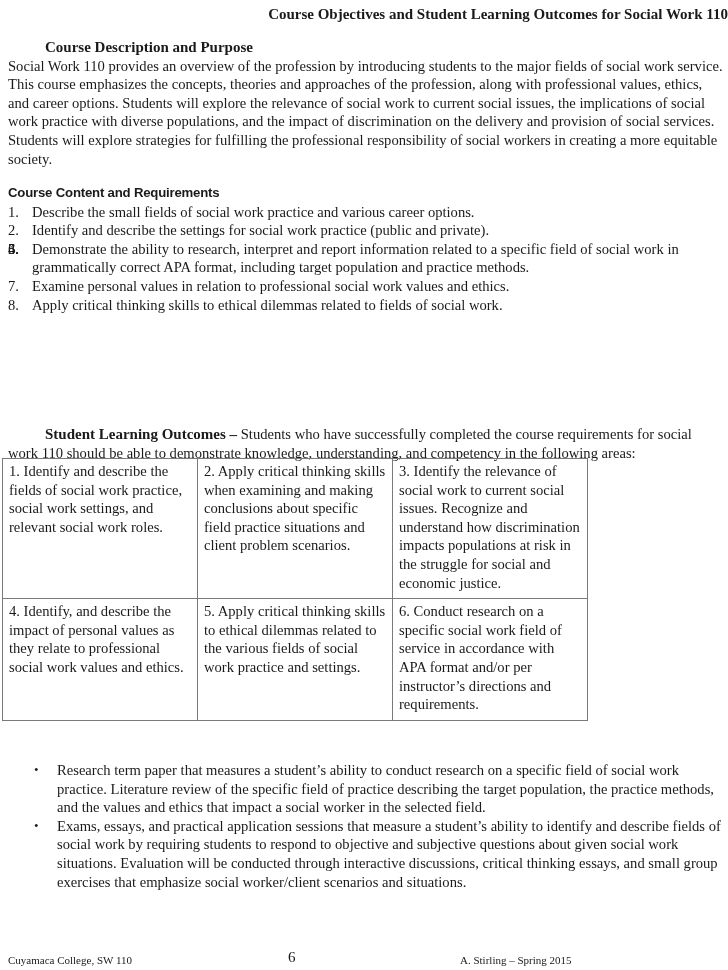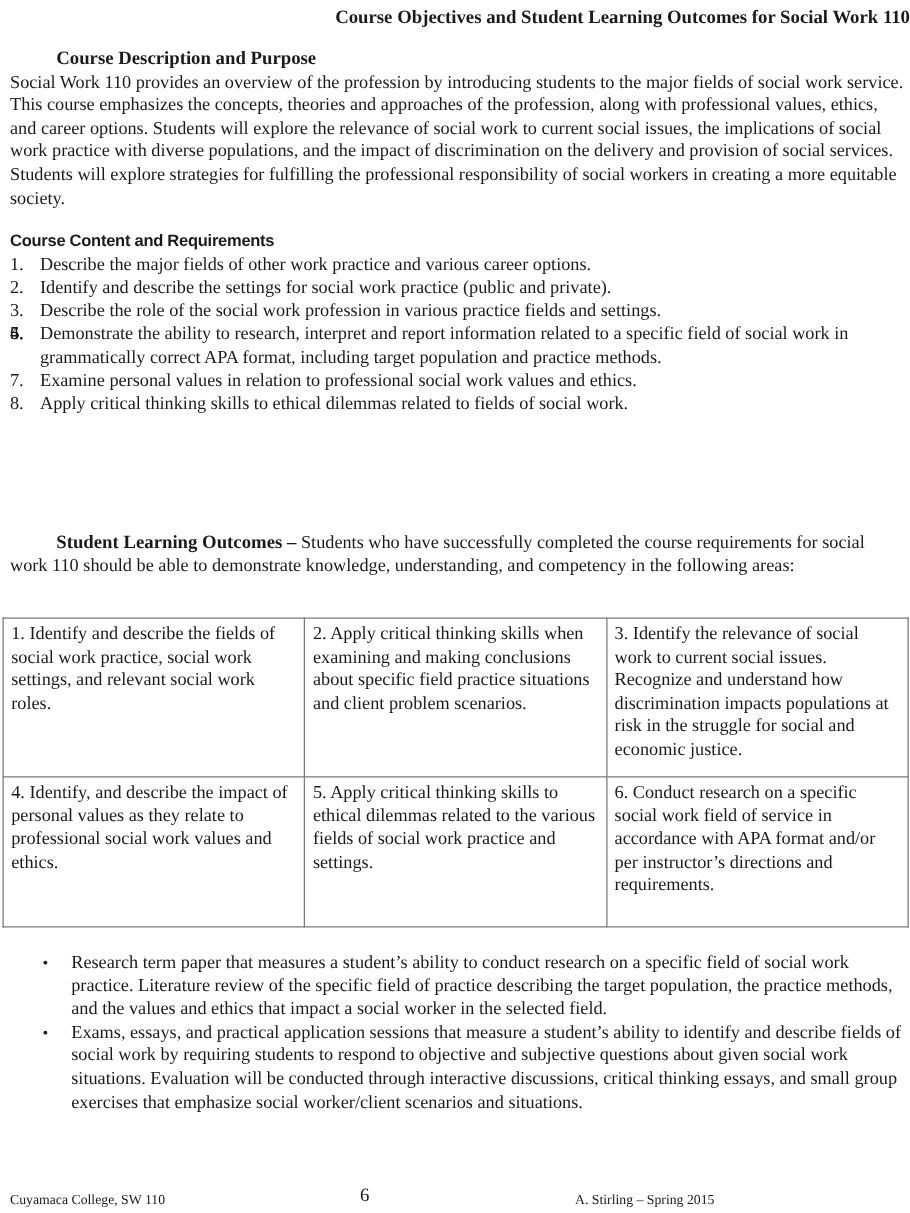--- a/index.html
+++ b/index.html
@@ -18,21 +18,21 @@
   .h-bold { font-weight: bold; font-size: 15px; margin-left: 37px; }
   .h-sans {
     font-family: "Liberation Sans", "DejaVu Sans", sans-serif;
     font-weight: bold; font-size: 13.2px; letter-spacing: -0.2px;
   }
   p { margin: 0; }
   ol.reqs { margin: 0; padding: 0; list-style: none; }
   ol.reqs li { position: relative; padding-left: 24px; }
   ol.reqs li .num { position: absolute; left: 0; top: 0; }
   table.slo {
-    position: absolute; top: 494px; left: 2px; width: 725px;
+    position: absolute; top: 458px; left: 2px; width: 586px;
     border-collapse: collapse; table-layout: fixed;
   }
   table.slo td {
     border: 1.5px solid #7a7a7a; vertical-align: top;
     padding: 3px 6px 6px 6px; font-size: 14.6px; line-height: 18.6px;
   }
   table.slo tr.r1 td { height: 117px; }
   table.slo tr.r2 td { height: 110px; }
   ul.bullets { margin: 0; padding: 0; list-style: none; }
   ul.bullets li { position: relative; padding-left: 49px; }
@@ -50,23 +50,23 @@
 <div class="page-title">Course Objectives and Student Learning Outcomes for Social Work 110</div>
 
 <div class="section" style="top:38px;">
   <div class="h-bold">Course Description and Purpose</div>
   <p>Social Work 110 provides an overview of the profession by introducing students to the major fields of social work service.  This course emphasizes the concepts, theories and approaches of the profession, along with professional values, ethics, and career options.  Students will explore the relevance of social work to current social issues, the implications of social work practice with diverse populations, and the impact of discrimination on the delivery and provision of social services.  Students will explore strategies for fulfilling the professional responsibility of social workers in creating a more equitable society.</p>
 </div>
 
 <div class="section" style="top:184px;">
   <div class="h-sans">Course Content and Requirements</div>
   <ol class="reqs">
-    <li><span class="num">1.</span><span>Describe the major fields of other work practice and various career options.</span></li>
+    <li><span class="num">1.</span><span>Describe the small fields of social work practice and various career options.</span></li>
     <li><span class="num">2.</span><span>Identify and describe the settings for social work practice (public and private).</span></li>
-    <li><span class="num">3.</span><span>Describe the role of the social work profession in various practice fields and settings.</span></li>
+    <li><span class="num">3.</span></li>
     <li><span class="num">4.</span></li>
     <li><span class="num">5.</span></li>
     <li><span class="num">6.</span><span>Demonstrate the ability to research, interpret and report information related to a specific field of social work in grammatically correct APA format, including target population and practice methods.</span></li>
     <li><span class="num">7.</span><span>Examine personal values in relation to professional social work values and ethics.</span></li>
     <li><span class="num">8.</span><span>Apply critical thinking skills to ethical dilemmas related to fields of social work.</span></li>
   </ol>
 </div>
 
 <div class="section" style="top:425px;">
   <p><span class="h-bold">Student Learning Outcomes –</span><span> Students who have successfully completed the course requirements for social work 110 should be able to demonstrate knowledge, understanding, and competency in the following areas:</span></p>

